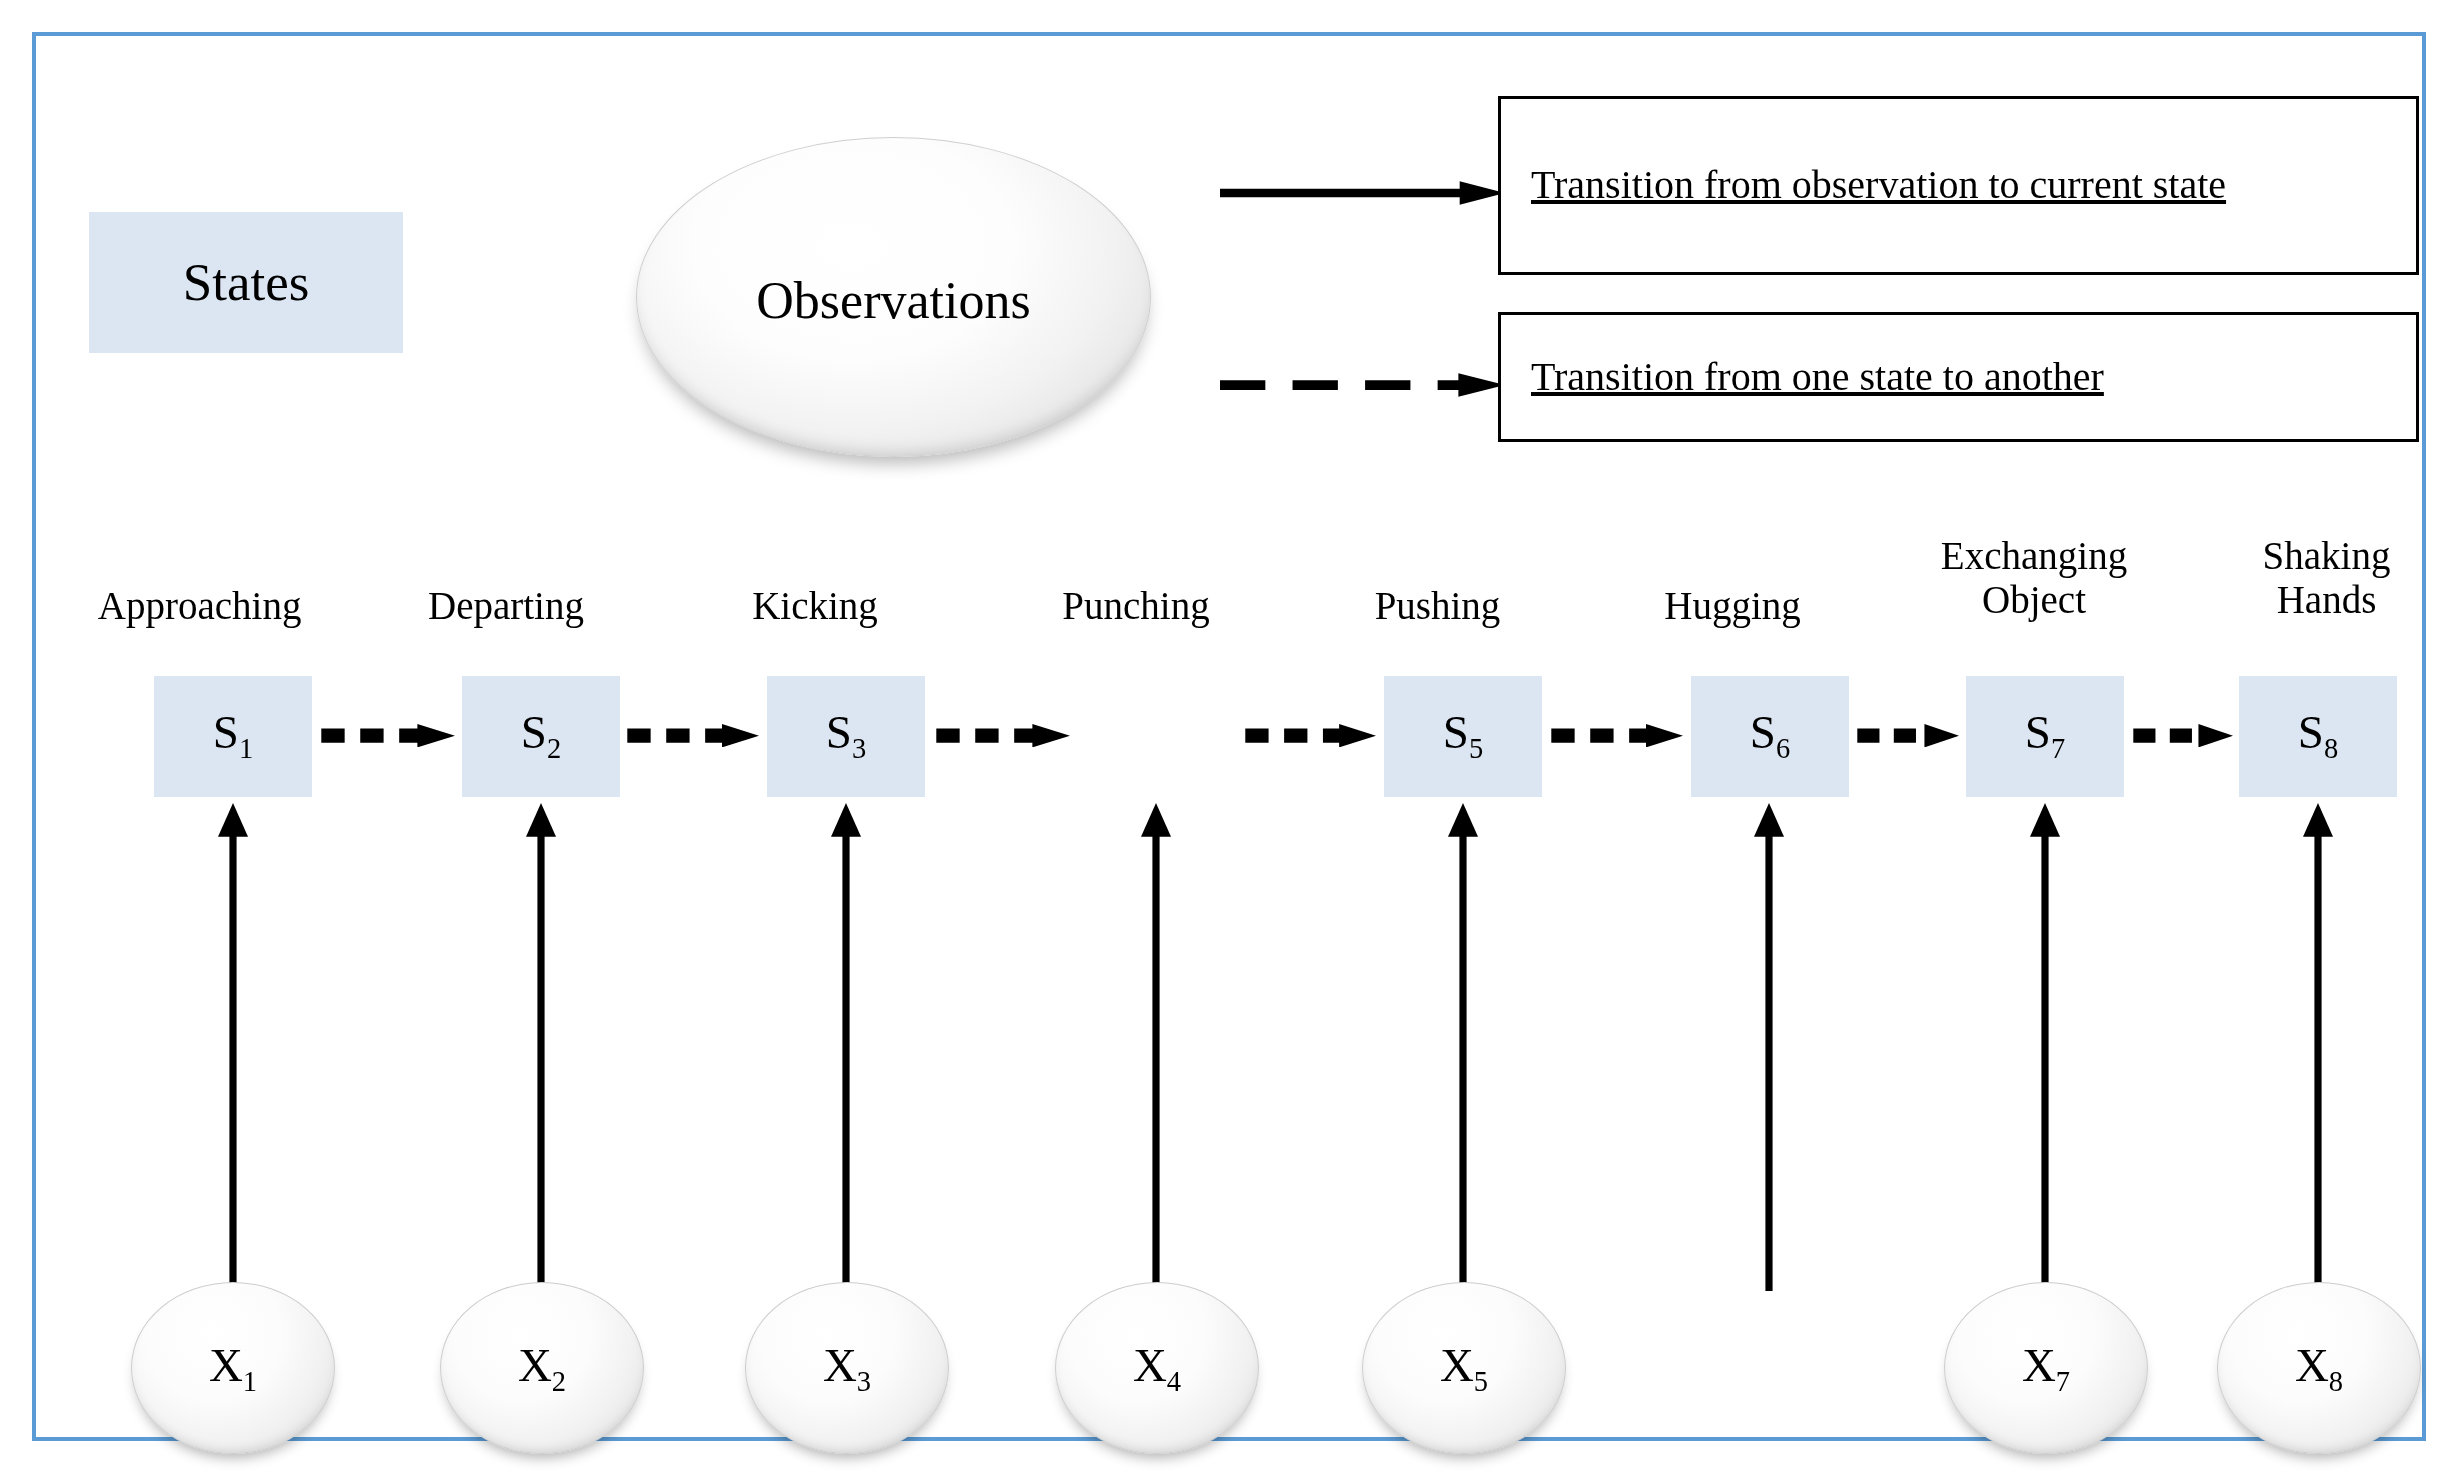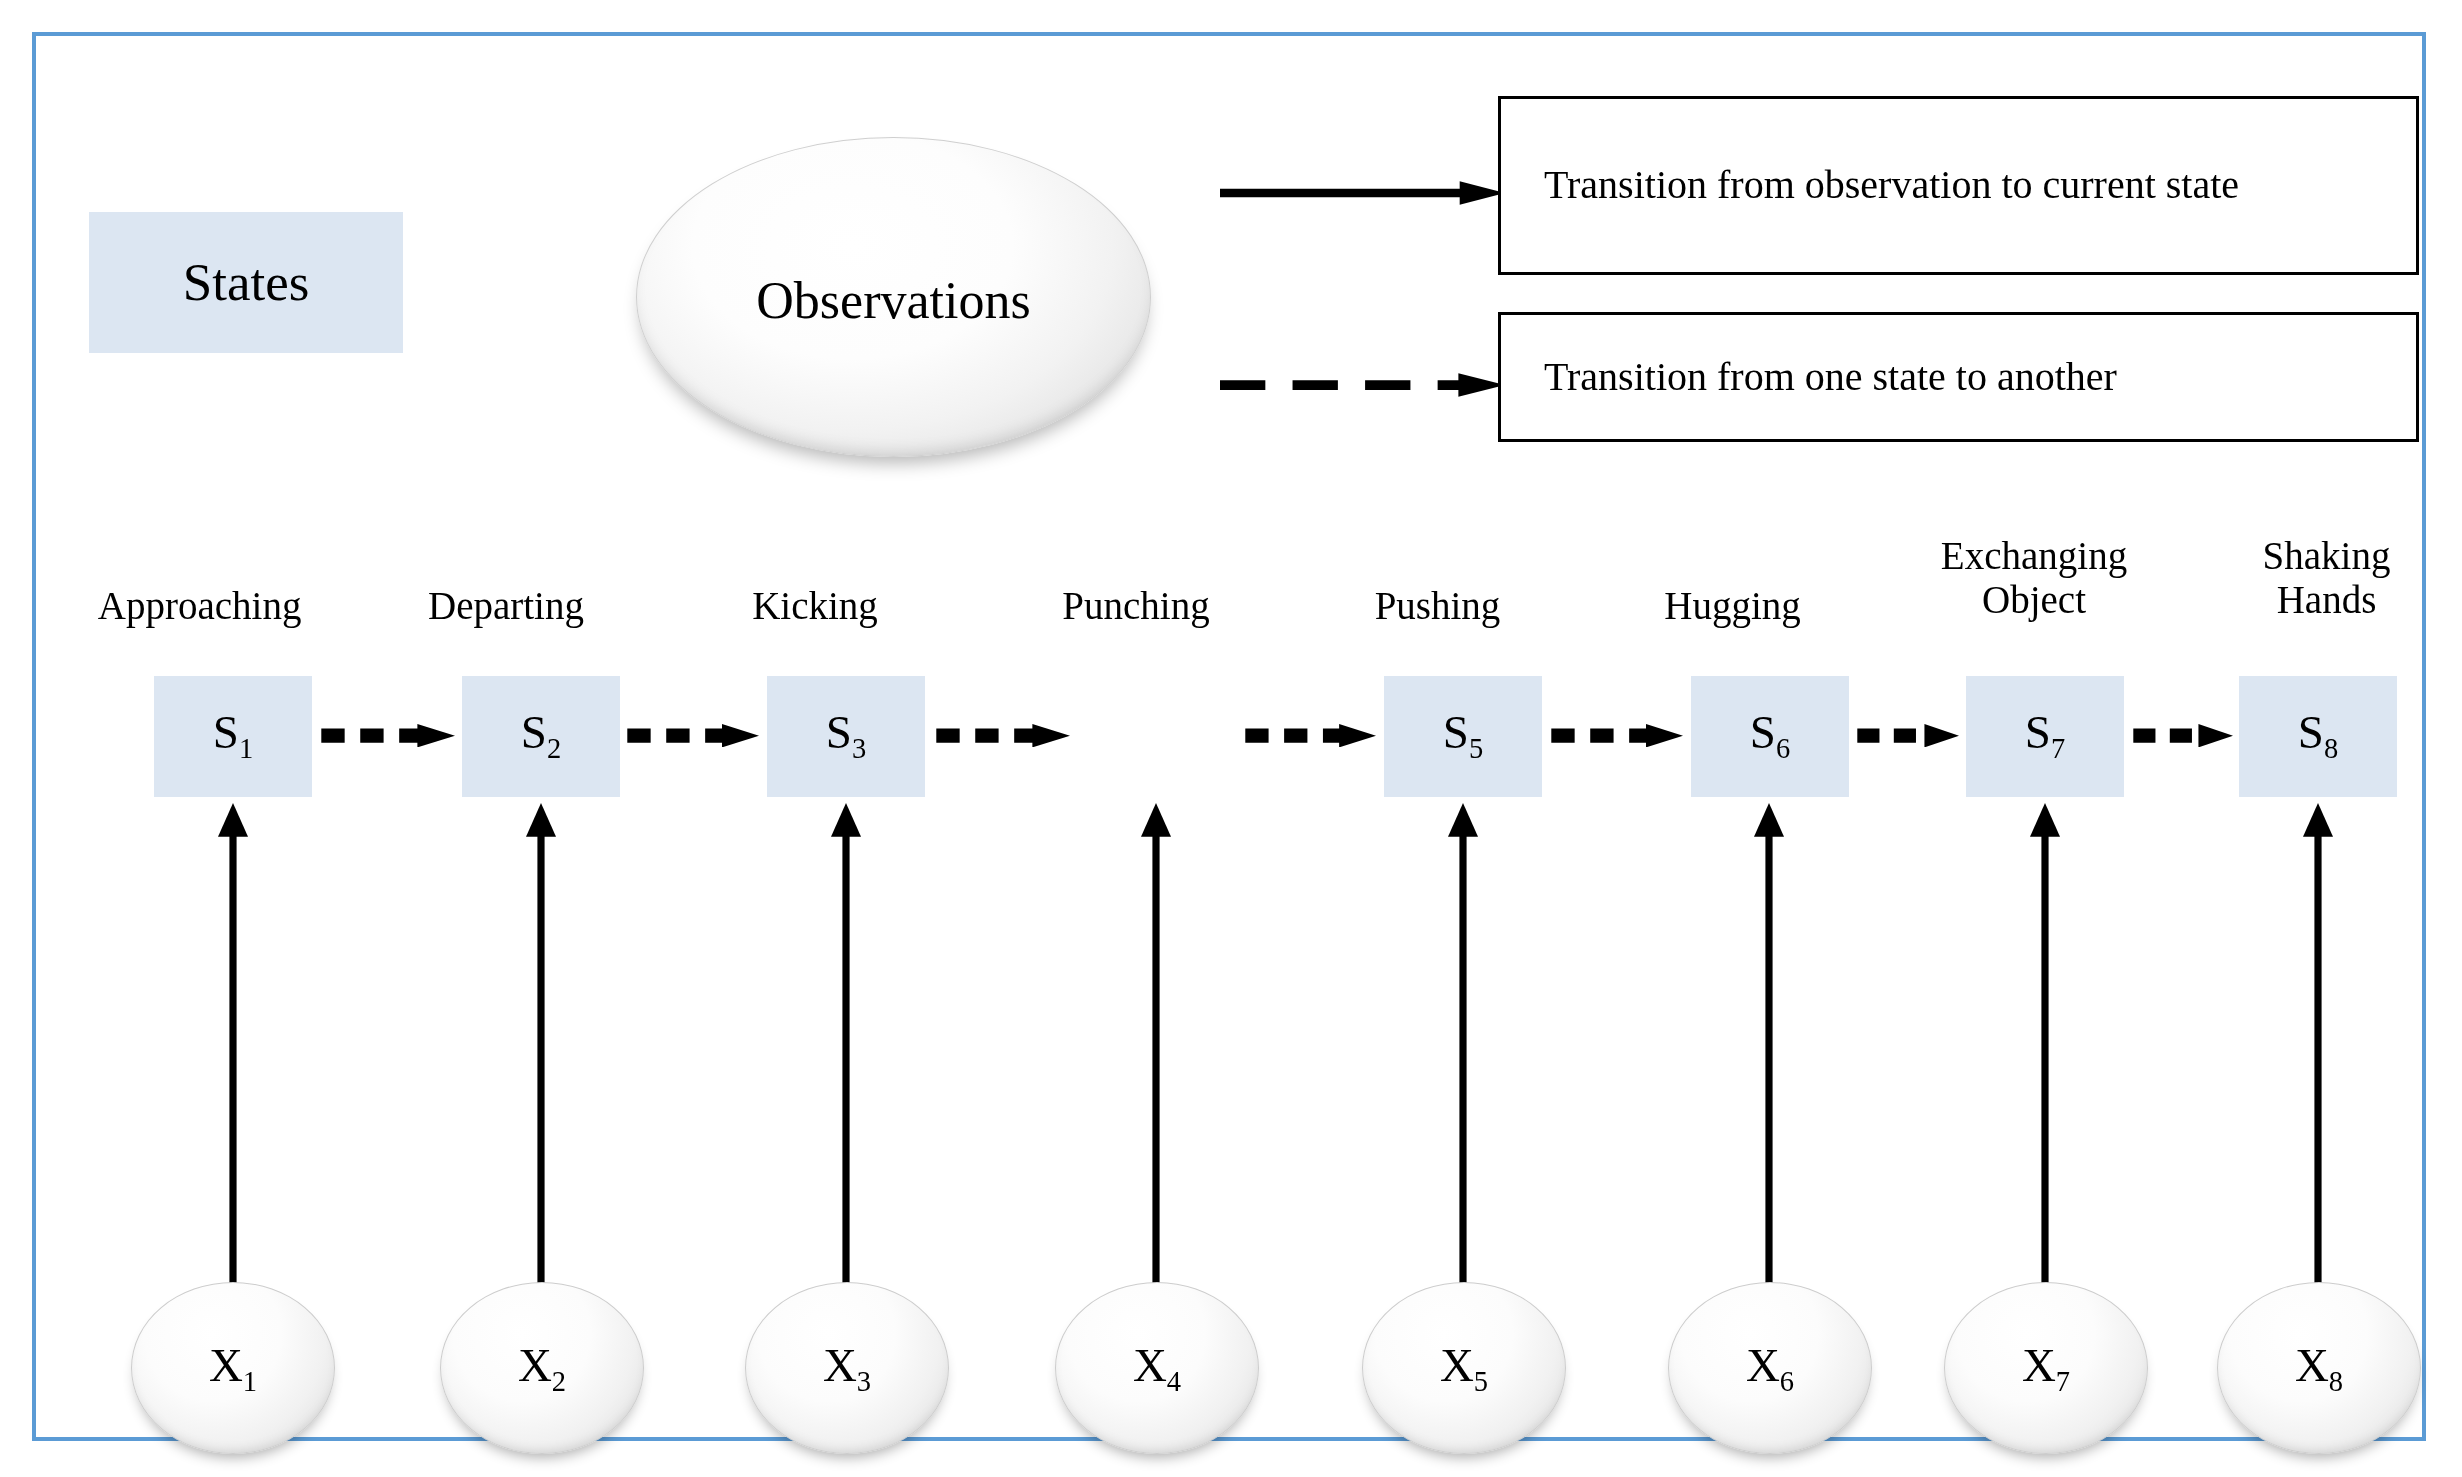--- a/index.html
+++ b/index.html
@@ -33,21 +33,21 @@
   }
   #obs-ellipse .lbl{font-size:52px;line-height:1;position:relative;top:3.9px;}
 
   
   .legend-box{
     position:absolute;border:3.9px solid #000;background:#fff;
     box-sizing:border-box;
     display:flex;align-items:center;
   }
   .legend-box .txt{
-    font-size:40px;line-height:1.22;padding:0 9px 0 43px;
+    font-size:40px;line-height:1.22;padding:0 9px 0 30px;text-decoration:underline;
   }
   #legend-box-1{left:1462px;top:60px;width:921px;height:179px;}
   #legend-box-2{left:1462px;top:276px;width:921px;height:130px;}
 
   .legend-arrow{position:absolute;height:26px;}
   #legend-arrow-solid{left:1184px;top:144px;width:285px;}
   #legend-arrow-dashed{left:1184px;top:336px;width:285px;}
 
   
   .state-label{
@@ -215,23 +215,20 @@
     </div>
   <div class="obs-node" style="left:709px;">
       <span class="sym">X<sub>3</sub></span>
     </div>
   <div class="obs-node" style="left:1019px;">
       <span class="sym">X<sub>4</sub></span>
     </div>
   <div class="obs-node" style="left:1326px;">
       <span class="sym">X<sub>5</sub></span>
     </div>
-  <div class="obs-node" style="left:1632px;">
-      <span class="sym">X<sub>6</sub></span>
-    </div>
   <div class="obs-node" style="left:1908px;">
       <span class="sym">X<sub>7</sub></span>
     </div>
   <div class="obs-node" style="left:2181px;">
       <span class="sym">X<sub>8</sub></span>
     </div>
 
 </div>
 
 

